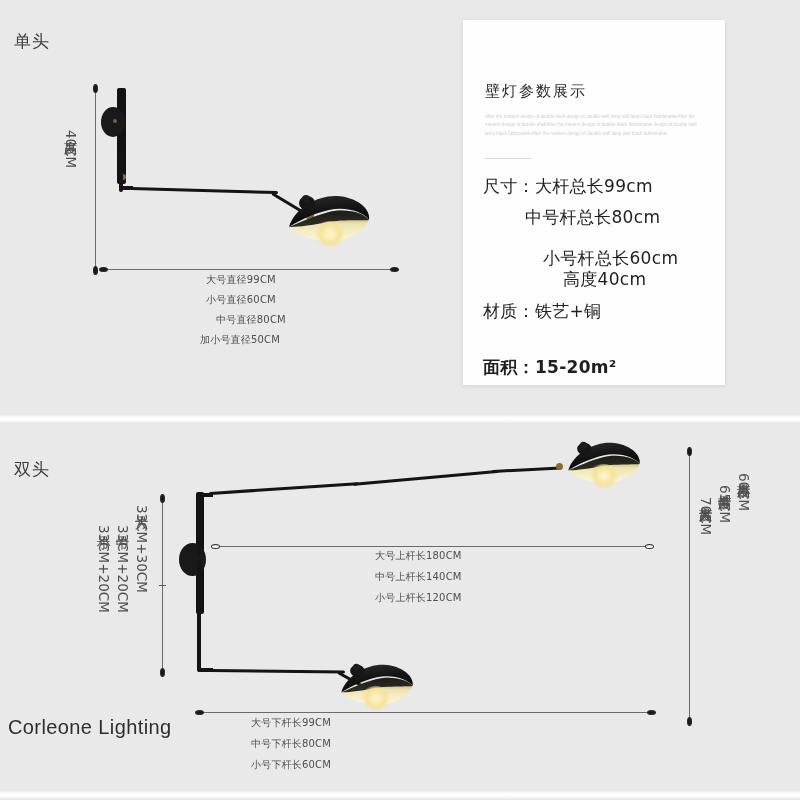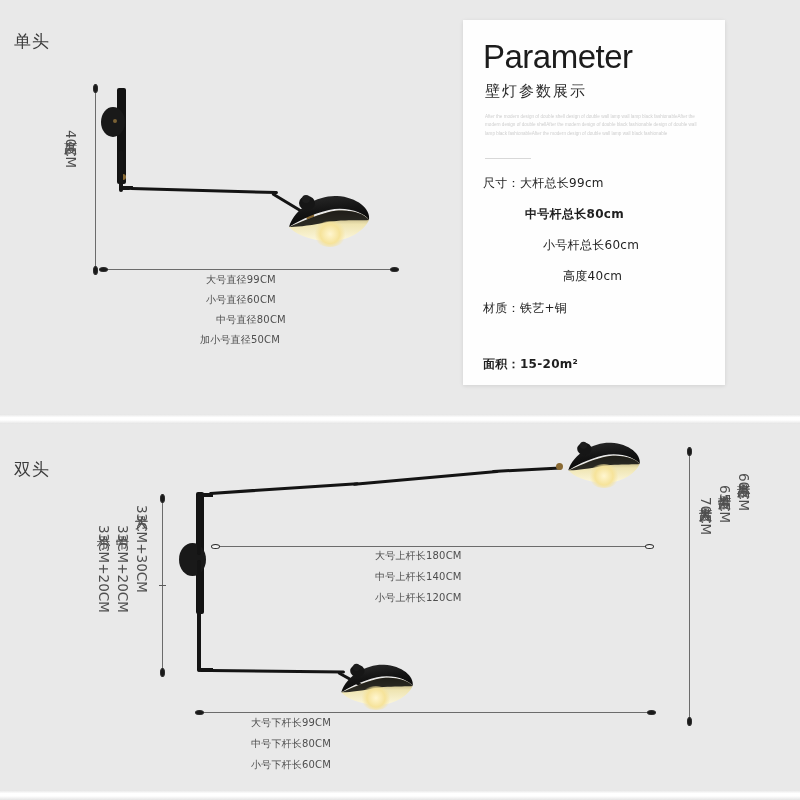--- a/index.html
+++ b/index.html
@@ -50,21 +50,21 @@
   #param-card .blurb {
     position: absolute; left: 22px; top: 93px; width: 212px;
     font-size: 4.6px; line-height: 1.85; color: #cfcfcf;
     filter: blur(.35px); word-break: break-all;
   }
   #param-card .rule {
     position: absolute; left: 22px; top: 138px; width: 46px; height: 1px;
     background: #d8d8d8;
   }
   .spec-row {
-    position: absolute; left: 20px; font-size: 12px; color: #1f1f1f;
+    position: absolute; left: 20px; font-size: 17px; color: #1f1f1f;
     white-space: nowrap; letter-spacing: .3px;
   }
   .spec-row.indent1 { left: 62px; }
   .spec-row.indent2 { left: 80px; }
   .spec-row.indent3 { left: 100px; }
 
   
   .hline { position: absolute; height: 1px; background: #6b6b6b; }
   .vline { position: absolute; width: 1px; background: #6b6b6b; }
   .cap {
@@ -139,32 +139,31 @@
   <div class="hline" style="left:103px; top:269px; width:292px;"></div>
   <div class="cap filled" style="left:99px; top:267px;"></div>
   <div class="cap filled" style="left:390px; top:267px;"></div>
 
   <div class="dim-label cn" style="left:206px; top:273px;">大号直径99CM</div>
   <div class="dim-label cn" style="left:206px; top:293px;">小号直径60CM</div>
   <div class="dim-label cn" style="left:206px; top:313px;margin-left:10px;">中号直径80CM</div>
   <div class="dim-label cn" style="left:200px; top:333px;">加小号直径50CM</div>
 
   <div id="param-card">
-    <div class="ttl">Parameter</div>
     <div class="sub cn">壁灯参数展示</div>
     <div class="blurb">After the modern design of double shell design of double wall lamp wall lamp black fashionableAfter the modern design of double shellAfter the modern design of double black fashionable design of double wall lamp black fashionableAfter the modern design of double wall lamp wall black fashionable</div>
     <div class="rule"></div>
 
     <div class="spec-row cn" style="top:155px;">
       <span>尺寸：</span><span>大杆总长99cm</span>
     </div>
-    <div class="spec-row cn indent1" style="top:186px;font-weight:bold;">
+    <div class="spec-row cn indent1" style="top:186px;">
       <span>中号杆总长80cm</span>
     </div>
-    <div class="spec-row cn indent2" style="top:217px;">
+    <div class="spec-row cn indent2" style="top:227px;">
       <span>小号杆总长60cm</span>
     </div>
     <div class="spec-row cn indent3" style="top:248px;">
       <span>高度40cm</span>
     </div>
     <div class="spec-row cn" style="top:280px;">
       <span>材质：</span><span>铁艺+铜</span>
     </div>
     <div class="spec-row cn" style="top:336px;font-weight:bold;">
       <span>面积：</span><span>15-20m²</span>
@@ -237,14 +236,15 @@
   <div class="dim-label cn" style="left:251px; top:758px;">小号下杆长60CM</div>
 
   <div class="vline" style="left:689px; top:452px; height:269px;"></div>
   <div class="cap v filled" style="left:687px; top:447px;"></div>
   <div class="cap v filled" style="left:687px; top:717px;"></div>
 
   <div class="vert-rot cn" style="left:697px; top:497px;">大号高度70CM</div>
   <div class="vert-rot cn" style="left:716px; top:485px;">中号高度65CM</div>
   <div class="vert-rot cn" style="left:735px; top:473px;">小号高度60CM</div>
 
+  <div class="watermark">Corleone Lighting</div>
 
 </div>
 
 </body></html>

